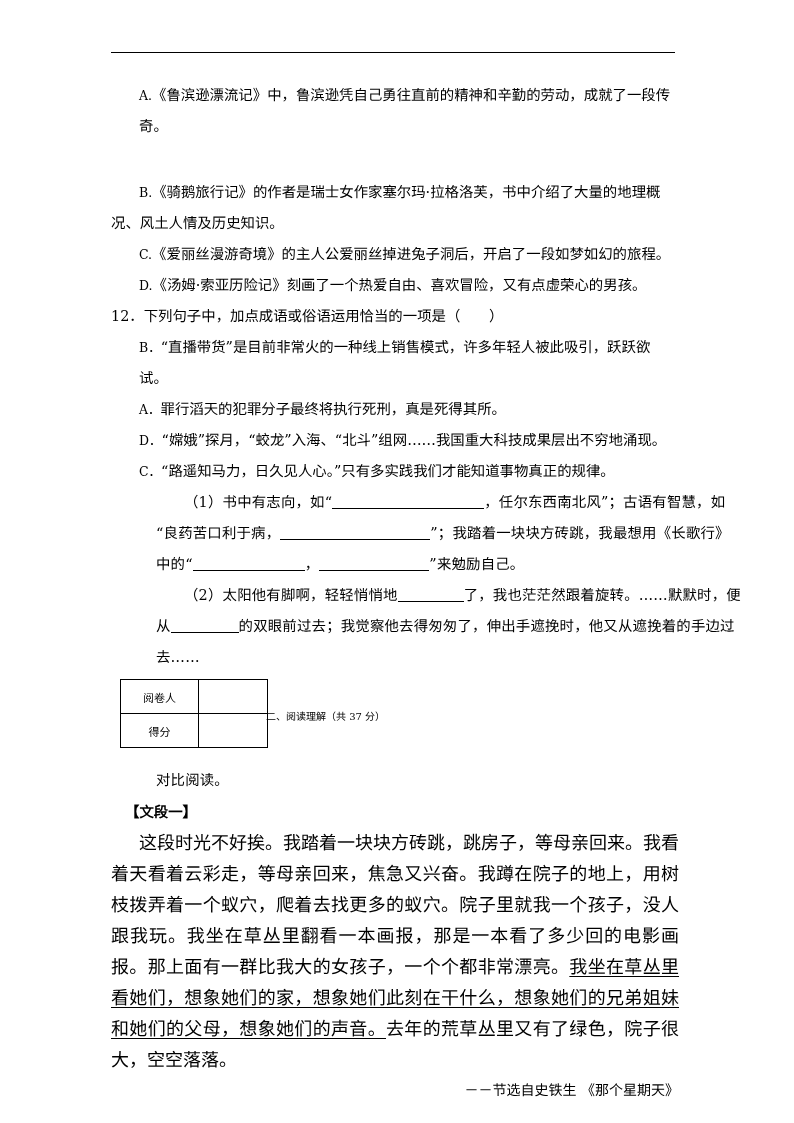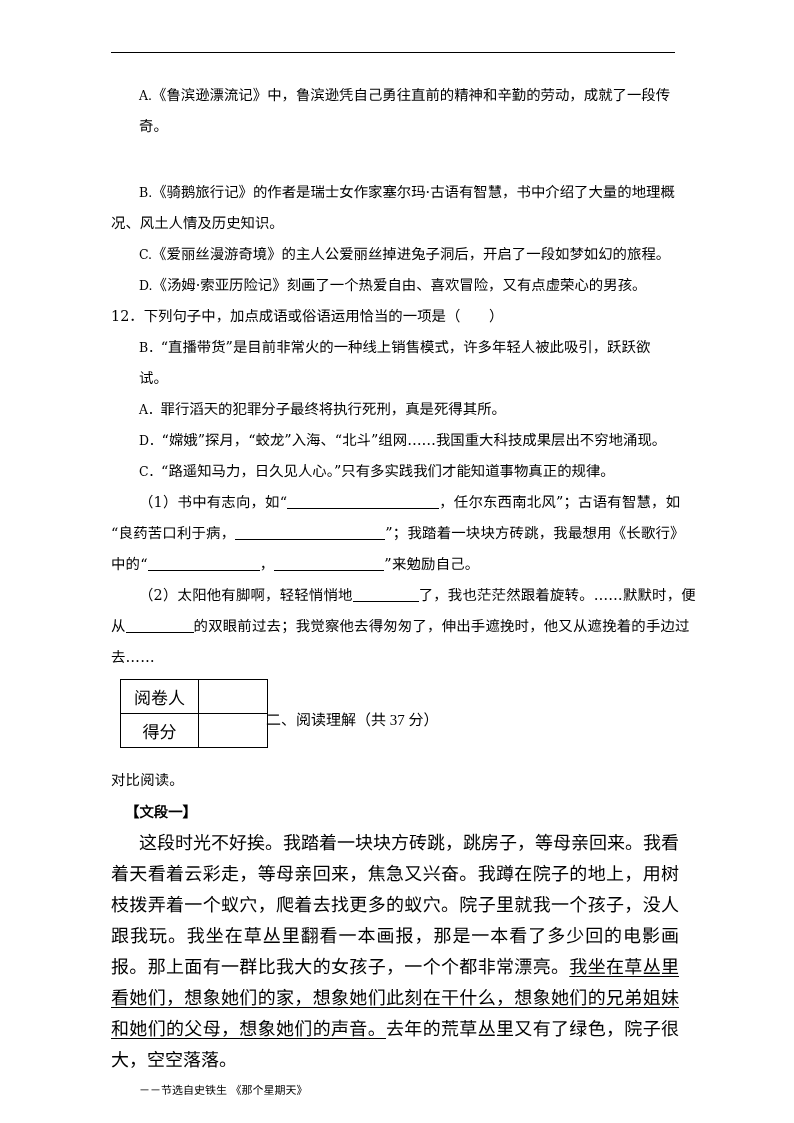--- a/index.html
+++ b/index.html
@@ -38,20 +38,21 @@
     top: 80px;
     width: 568px;
   }
   
   .ln {
     font-size: 14.4px;
     line-height: 31px;
     letter-spacing: 0.2px;
     white-space: nowrap;
     font-family: "DejaVu Serif", "Liberation Serif", serif;
+    margin-left: 45px;
   }
   .indent2 { padding-left: 28px; }
   .wrapline { white-space: normal; }
   .opt {
     font-size: 14.4px;
     line-height: 31px;
     padding-left: 28px;
   }
   .opt-letter {
     font-family: "DejaVu Serif", "Liberation Serif", serif;
@@ -84,71 +85,71 @@
   table.score-table {
     border-collapse: collapse;
     position: absolute;
     left: 9px;
     top: 0;
   }
   table.score-table td {
     border: 1.2px solid #000;
     height: 33px;
     text-align: center;
-    font-size: 17px;
+    font-size: 11px;
     font-family: "DejaVu Serif", "Liberation Serif", serif;
     padding: 0;
   }
   td.lbl { width: 77px; }
   td.val { width: 68px; }
   .section-title {
     position: absolute;
     left: 155px;
     top: 29px;
-    font-size: 15px;
+    font-size: 10px;
     white-space: nowrap;
-    font-family: Liberation Serif, serif;
   }
   .para {
     font-size: 18px;
     line-height: 31px;
     text-align: justify;
     text-justify: inter-ideograph;
     text-indent: 28px;
   }
   .u { text-decoration: underline; text-underline-offset: 3px; }
   .seg-head {
     font-size: 14.4px;
     line-height: 31px;
     padding-left: 14px;
     font-weight: bold;
   }
   .attrib {
-    font-size: 11px;
+    font-size: 14px;
     line-height: 31px;
     padding-left: 28px;
+    text-align: right;
   }
 </style>
 </head>
 <body>
 
 <div class="page">
 
   <div class="header-rule"></div>
 
   <div class="content">
 
     <div class="opt">
       <span class="opt-letter">A.</span><span>《鲁滨逊漂流记》中，鲁滨逊凭自己勇往直前的精神和辛勤的劳动，成就了一段传奇。</span>
     </div>
 
     <div class="gap-a"></div>
 
     <div class="opt wrapline" style="padding-left:0;text-indent:28px;">
-      <span class="opt-letter">B.</span><span>《骑鹅旅行记》的作者是瑞士女作家塞尔玛·古语有智慧，书中介绍了大量的地理概况、风土人情及历史知识。</span>
+      <span class="opt-letter">B.</span><span>《骑鹅旅行记》的作者是瑞士女作家塞尔玛·拉格洛芙，书中介绍了大量的地理概况、风土人情及历史知识。</span>
     </div>
 
     <div class="opt">
       <span class="opt-letter">C.</span><span>《爱丽丝漫游奇境》的主人公爱丽丝掉进兔子洞后，开启了一段如梦如幻的旅程。</span>
     </div>
 
     <div class="opt">
       <span class="opt-letter">D.</span><span>《汤姆·索亚历险记》刻画了一个热爱自由、喜欢冒险，又有点虚荣心的男孩。</span>
     </div>
 

